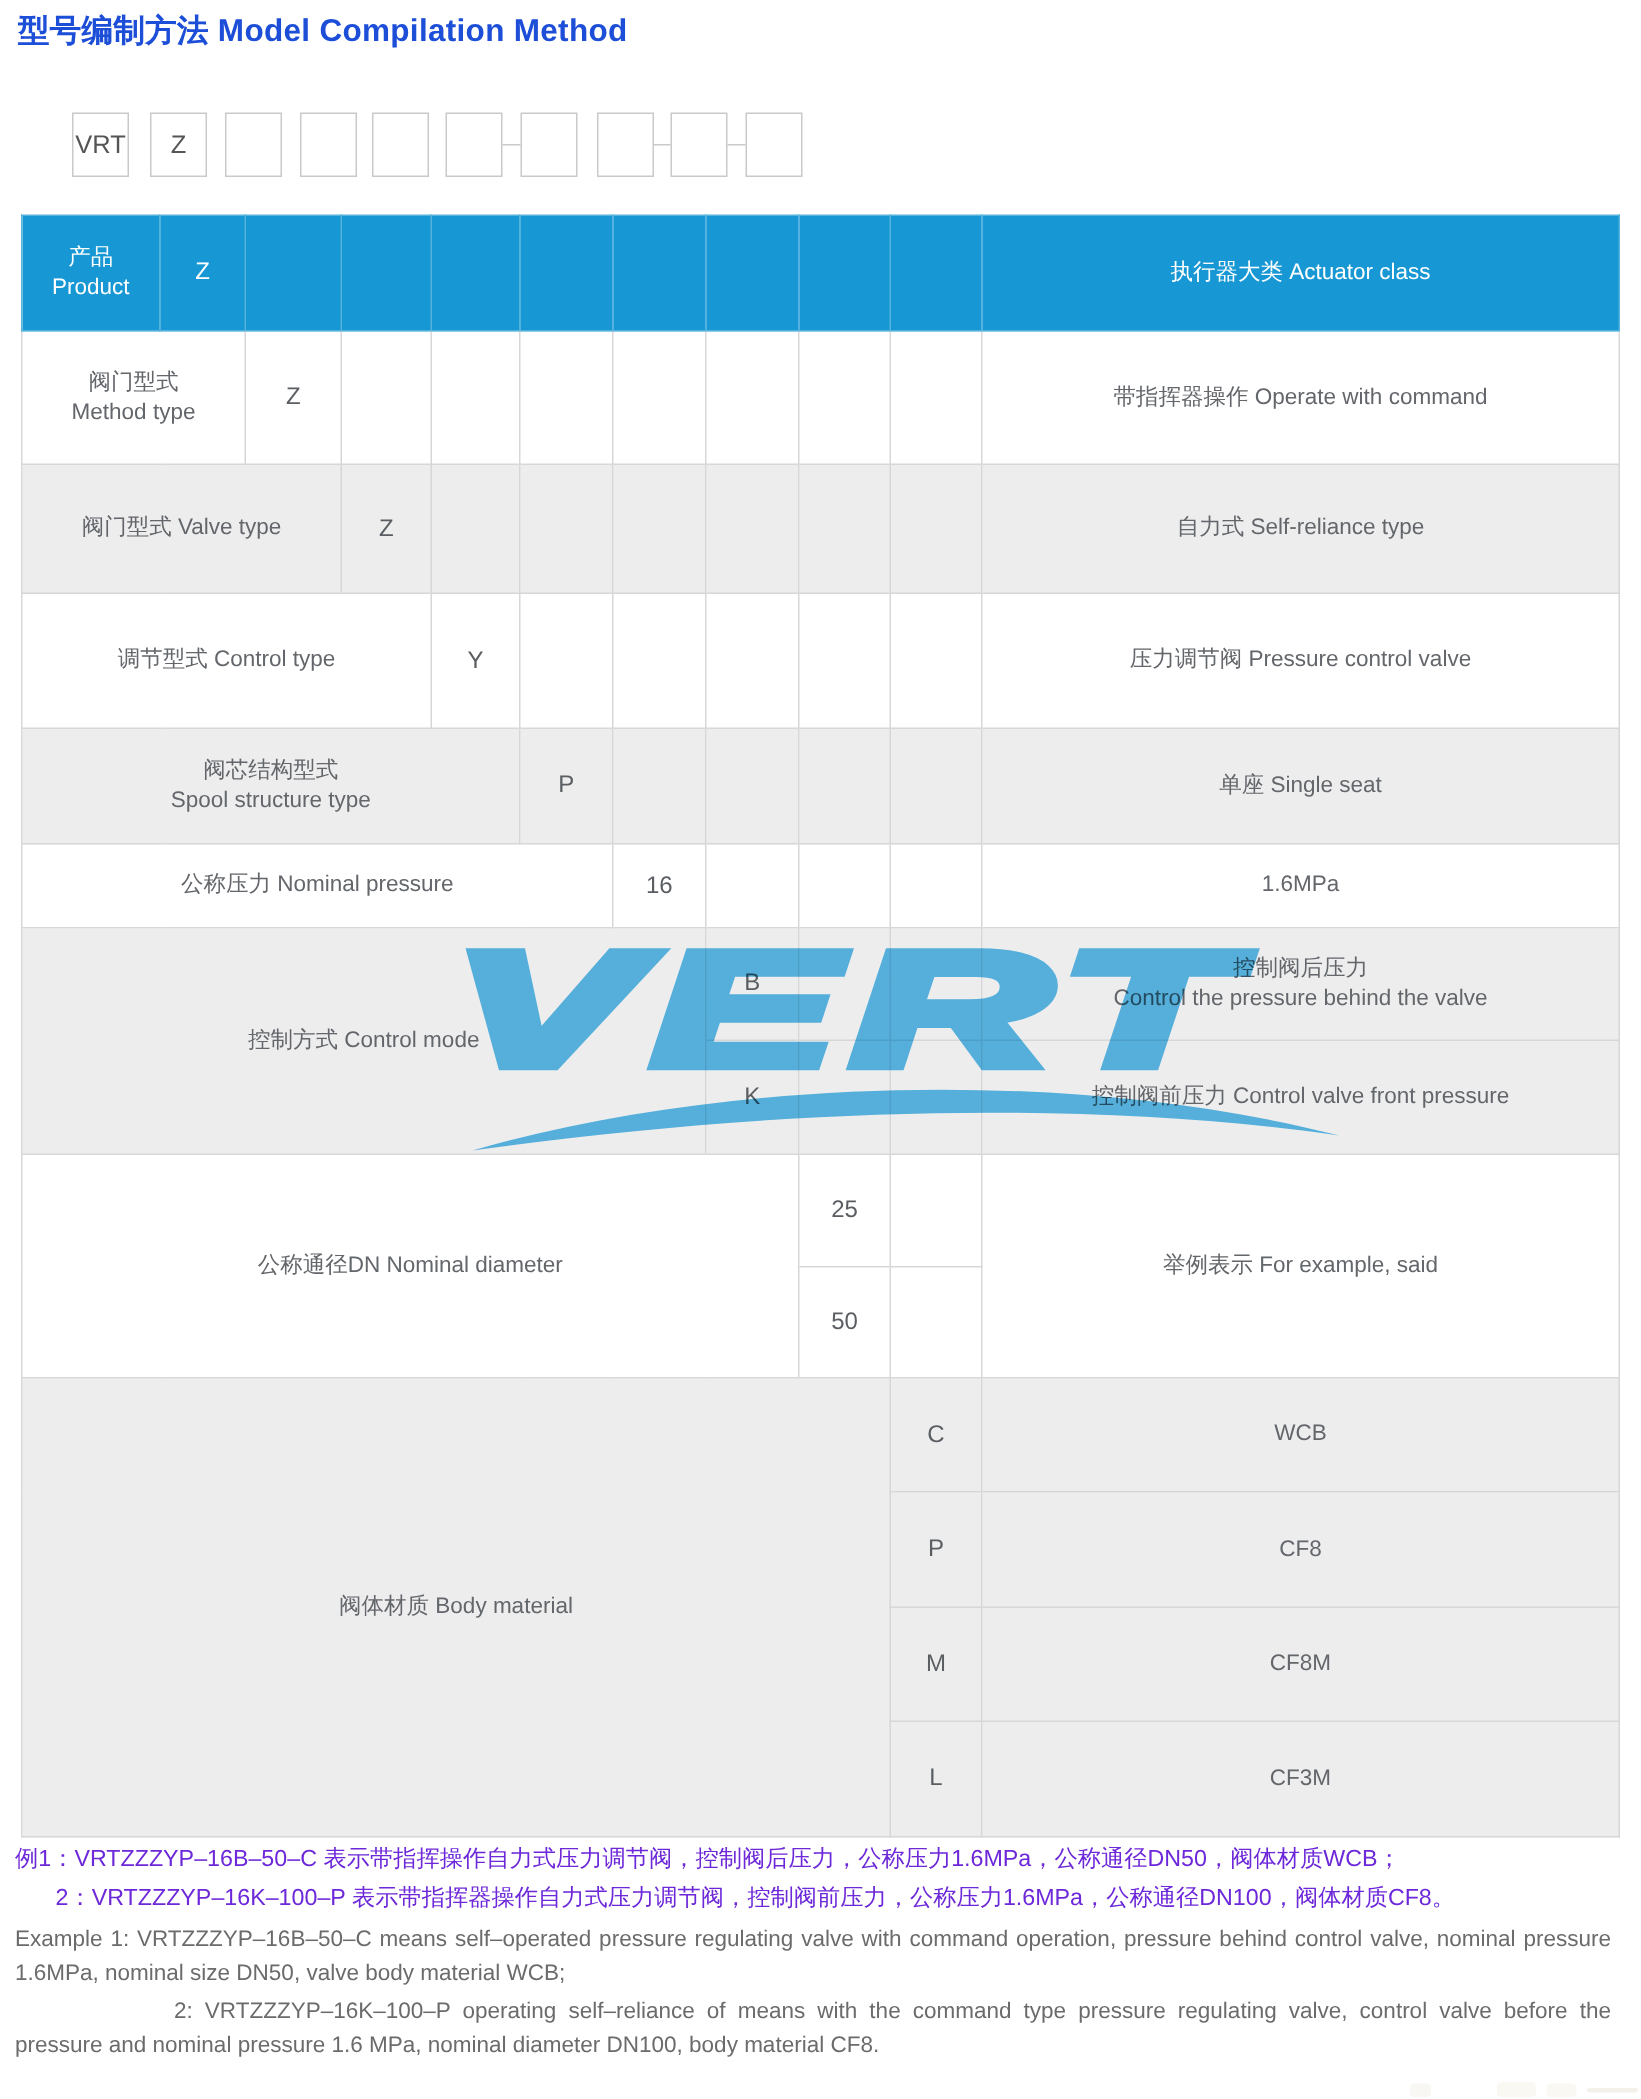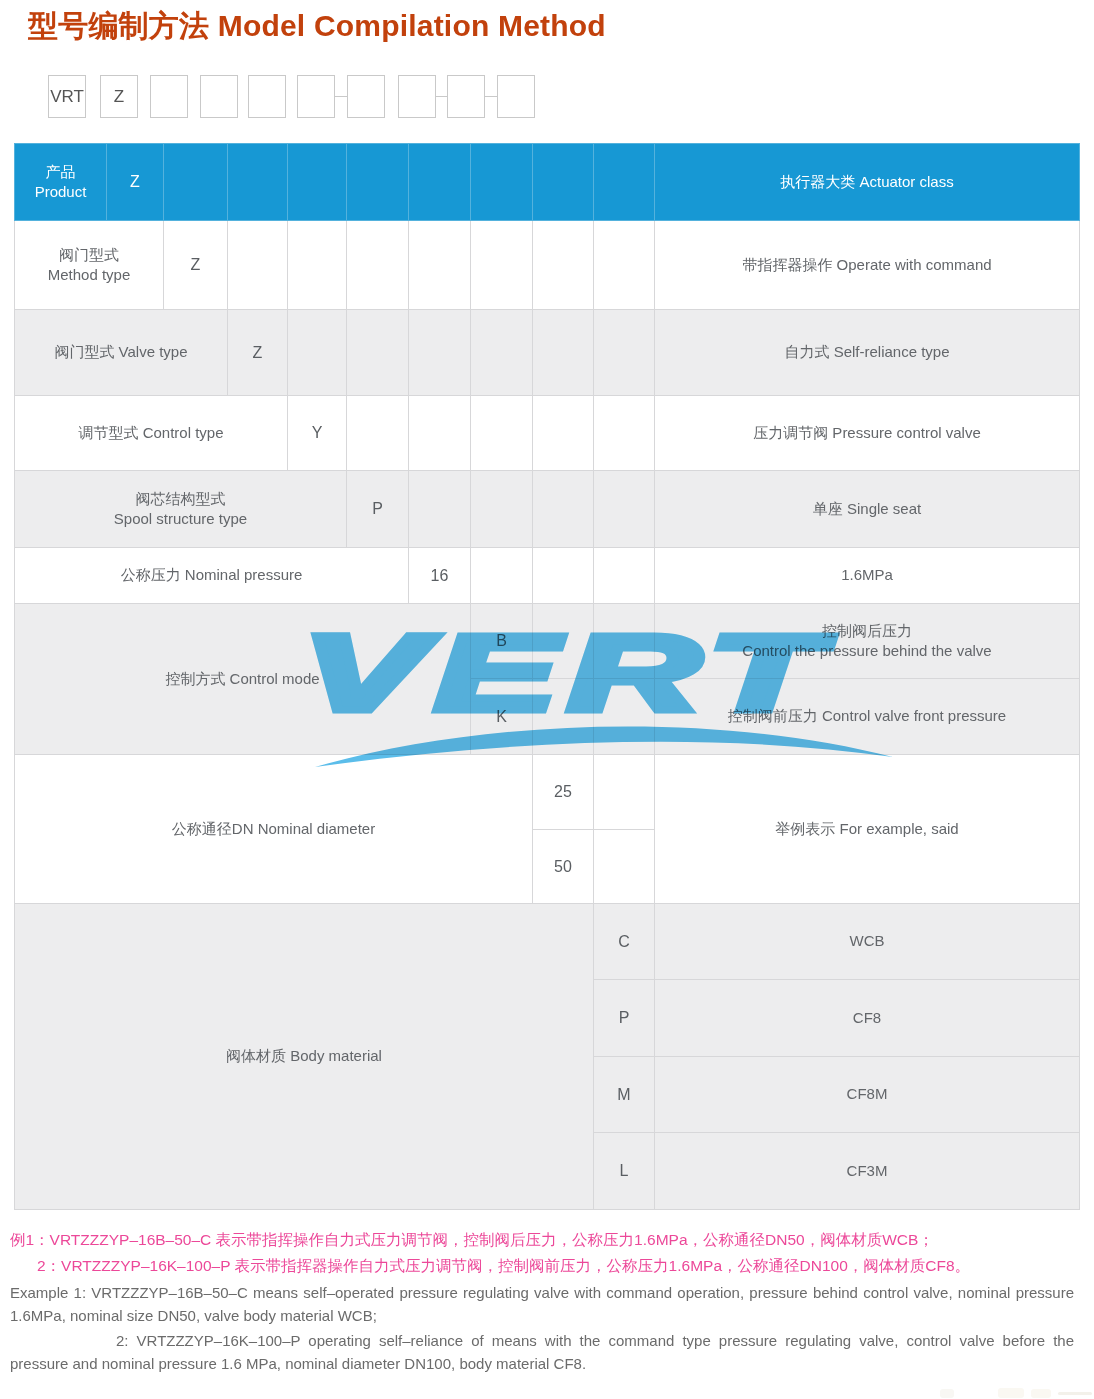--- a/index.html
+++ b/index.html
@@ -1,22 +1,22 @@
 <!DOCTYPE html>
 <html><head>
 <meta charset="utf-8">
 <style>
   html,body{margin:0;padding:0;background:#ffffff;}
   body{width:1094px;height:1399px;position:relative;overflow:hidden;
        font-family:"Liberation Sans","DejaVu Sans",sans-serif;}
   .page{position:absolute;inset:0;}
 
   
-  .title{position:absolute;left:28px;top:6px;font-size:30px;font-weight:bold;
-         color:#c2410c;letter-spacing:.2px;}
+  .title{position:absolute;left:12px;top:6px;font-size:21px;font-weight:bold;
+         color:#1d4ed8;letter-spacing:.2px;}
 
   
   .codebox{position:absolute;top:75px;width:38px;height:43px;border:1px solid #c9c9c9;
            box-sizing:border-box;display:flex;align-items:center;justify-content:center;
            font-size:17px;color:#555;background:#fff;}
   .connector{position:absolute;top:96px;height:1px;background:#c9c9c9;}
 
   
   table.tbl{position:absolute;left:14px;top:143px;border-collapse:collapse;
             table-layout:fixed;width:1066px;font-size:15px;color:#63666a;}
@@ -27,21 +27,21 @@
   td.white{background:#ffffff;}
   .code{font-size:16px;color:#5a5e62;}
   .stack span{display:block;}
 
   
   .watermark{position:absolute;left:292px;top:595px;mix-blend-mode:multiply;
              pointer-events:none;}
 
   
   .notes{position:absolute;left:10px;top:1227px;width:1076px;color:#6b6b6b;font-size:15px;}
-  .notes .cn{color:#ec4899;font-size:15.5px;line-height:26px;margin:0;}
+  .notes .cn{color:#6d28d9;font-size:15.5px;line-height:26px;margin:0;}
   .notes .cn2{padding-left:27px;}
   .notes .en{line-height:23px;margin:2px 12px 0 0;text-align:justify;}
   .notes .en2{text-indent:106px;}
 
   
   .smudge{position:absolute;border-radius:3px;}
 </style>
 </head>
 <body>
 
@@ -119,21 +119,21 @@
       <td class="gray code">Z</td>
       <td class="gray"></td>
           <td class="gray"></td>
       <td class="gray"></td>
           <td class="gray"></td>
       <td class="gray"></td>
           <td class="gray"></td>
       <td class="gray">自力式 Self-reliance type</td>
     </tr>
 
-    <tr style="height:75px">
+    <tr style="height:90px">
       <td colspan="4" class="white">调节型式 Control type</td>
       <td class="white code">Y</td>
       <td class="white"></td>
           <td class="white"></td>
       <td class="white"></td>
           <td class="white"></td>
       <td class="white"></td>
       <td class="white">压力调节阀 Pressure control valve</td>
     </tr>
 

